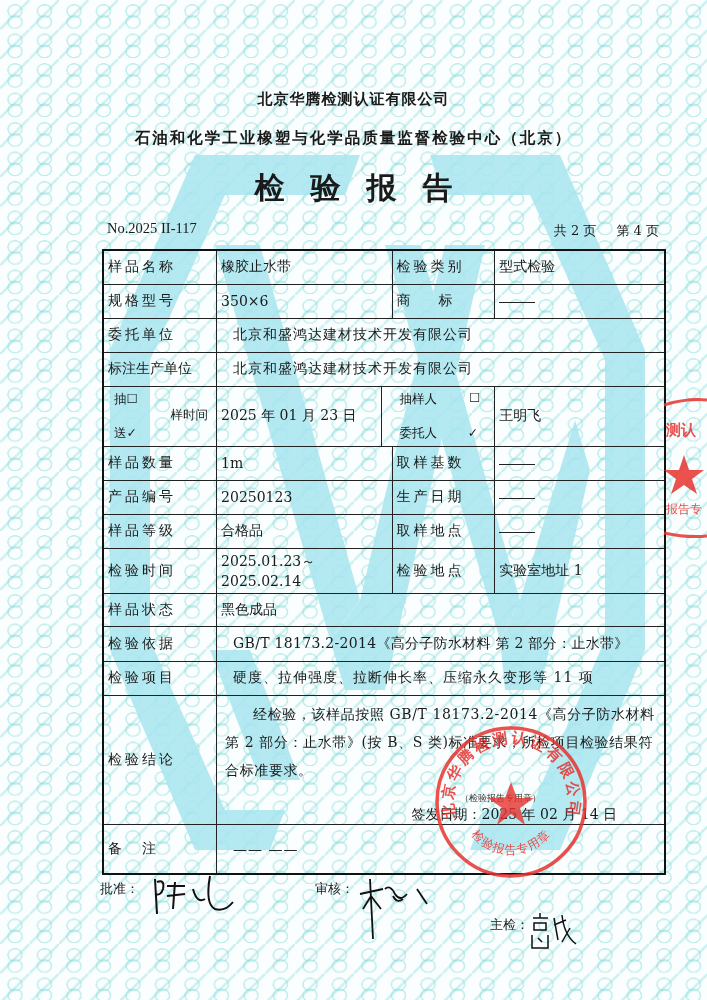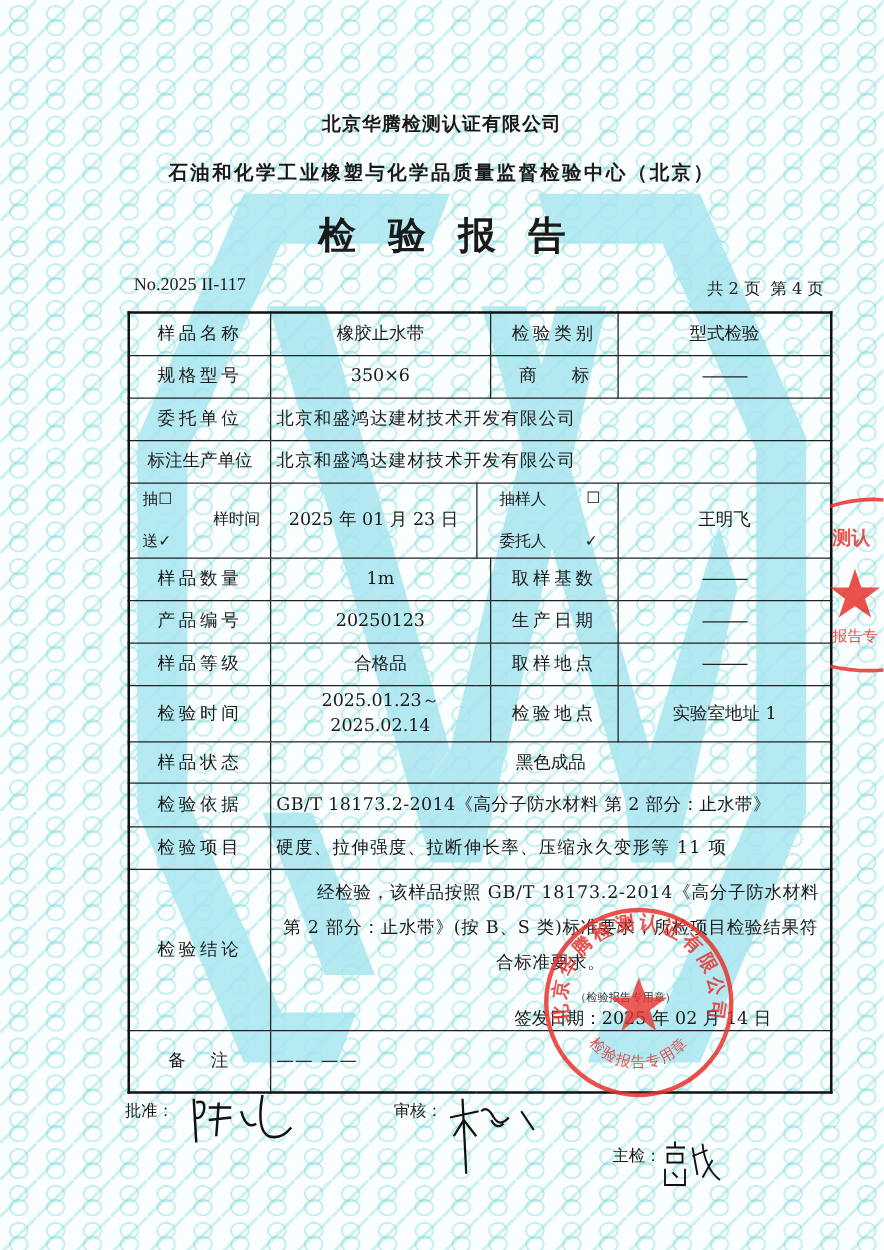--- a/index.html
+++ b/index.html
@@ -21,33 +21,33 @@
   .content { position: absolute; inset: 0; z-index: 2; }
 
   .org-name { position: absolute; top: 90px; left: 0; width: 707px; text-align: center;
     font-size: 15px; font-weight: bold; letter-spacing: 1px; }
   .center-name { position: absolute; top: 128px; left: 0; width: 707px; text-align: center;
     font-size: 15.5px; letter-spacing: 2px; font-weight: bold; }
   .doc-title { position: absolute; top: 168px; left: 0; width: 707px; text-align: center;
     font-size: 30px; letter-spacing: 26px; font-weight: bold; padding-left: 26px; box-sizing: border-box; }
   .report-no { position: absolute; top: 220px; left: 107px; font-size: 14.5px; font-family: Liberation Serif, serif; }
   .page-info { position: absolute; top: 222px; right: 48px; font-size: 13px; }
-  .page-info span { margin-left: 4px; }
+  .page-info span { margin-left: 16px; }
 
   table.report {
     position: absolute; top: 249px; left: 102px; width: 564px;
     border-collapse: collapse; border: 2px solid #111;
     font-size: 14px;
   }
   table.report td {
-    border: 1px solid #222; text-align: center; vertical-align: middle;
+    border: 1px solid #222; text-align: left; vertical-align: middle;
     padding: 0 4px; background: transparent;
   }
   table.report td.label { letter-spacing: 3px; }
-  table.report td.left { text-align: left; padding-left: 4px; letter-spacing: 1px; }
+  table.report td.left { text-align: left; padding-left: 16px; letter-spacing: 1px; }
   .dash { display: inline-block; width: 36px; border-top: 1.5px solid #222; vertical-align: middle; }
 
   .sampling-cell { position: relative; height: 58px; font-size: 12.5px; }
   .sampling-cell .l1 { position: absolute; left: 10px; top: 4px; }
   .sampling-cell .l2 { position: absolute; right: 8px; top: 20px; }
   .sampling-cell .l3 { position: absolute; left: 10px; top: 38px; }
   .sampler-cell { position: relative; height: 58px; font-size: 12.5px; }
   .sampler-cell .r1 { position: absolute; left: 18px; top: 4px; }
   .sampler-cell .r1b { position: absolute; right: 14px; top: 3px; }
   .sampler-cell .r2 { position: absolute; left: 18px; top: 38px; }

